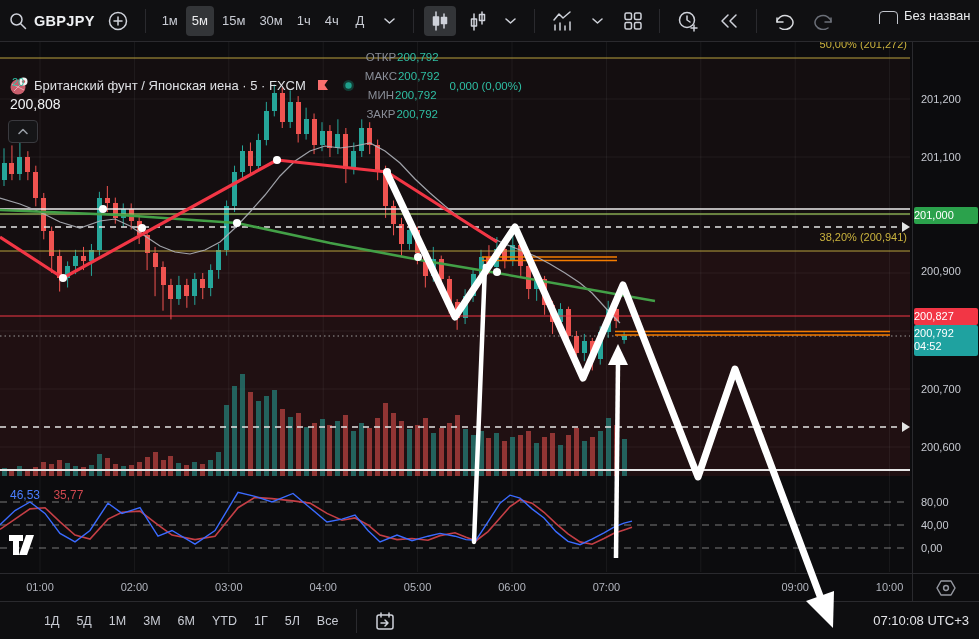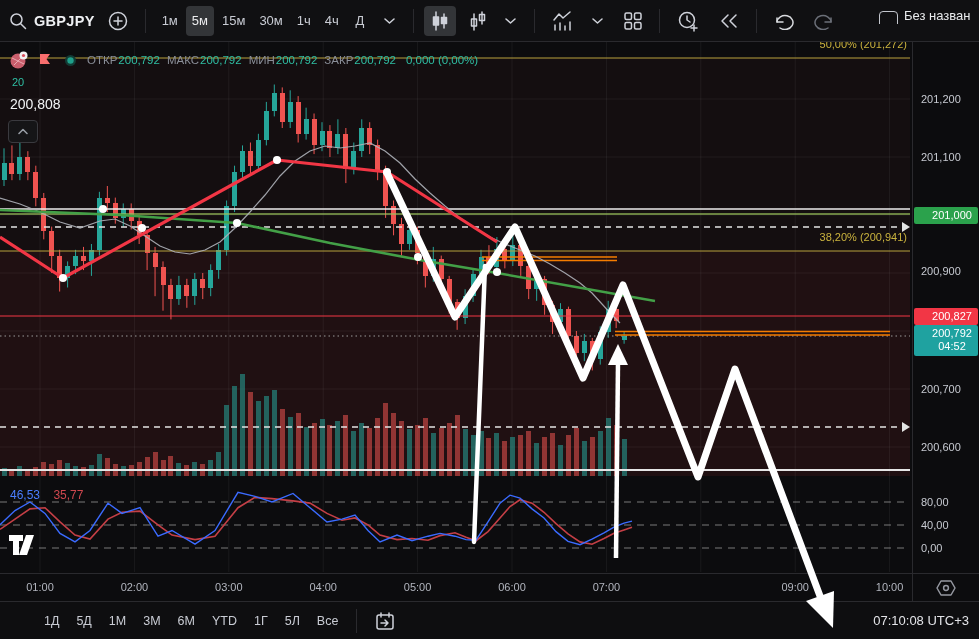--- a/index.html
+++ b/index.html
@@ -25,39 +25,39 @@
   #checkbox { position:absolute; left:0px; top:11px; width:19px; height:19px; border:1.5px solid #c3c6cd; border-radius:4px; }
 
   
   #chart { position:absolute; left:0; top:0; z-index:1; }
   #arrowlayer { position:absolute; left:0; top:0; z-index:40; pointer-events:none; }
 
   
   .ovl { position:absolute; z-index:10; white-space:nowrap; }
   #legend { left:10px; top:51px; display:flex; align-items:center; gap:6px; font-size:13px; color:#dfe1e5; }
   #pair-icon { position:relative; width:18px; height:18px; flex:none; }
-  .ohlc { display:flex; gap:7px; font-size:11.5px; margin-left:4px; align-items:center;}
+  .ohlc { display:flex; gap:7px; font-size:11.5px; margin-left:4px; align-items:center;flex-direction:column;}
   .ohlc .lb { color:#8a8e98; margin-right:1px;}
   .ohlc .vl { color:#2fbfa4; }
   #ma-period { left:12px; top:76px; font-size:11px; color:#2fbfa4; }
   #ma-value  { left:10px; top:96px; font-size:14px; color:#f2f3f5; }
   #collapse-btn { left:8px; top:120px; width:30px; height:23px; border:1px solid #3a3a3f;
     border-radius:4px; background:#151517; color:#9aa0a8; font-size:11px; display:flex;
     align-items:center; justify-content:center; z-index:10;}
   .fiblabel { right:72px; text-align:right; font-size:11px; color:#cbb33e; }
   #stoch-legend { left:10px; top:488px; font-size:12px; z-index:10;}
   #stoch-legend .k { color:#4a7dff; } #stoch-legend .d { color:#d0484f; margin-left:10px; }
   #tv-logo { left:8px; top:533px; z-index:10; }
 
   
   #raxis { position:absolute; left:912px; top:42px; width:56px; height:531px;
     border-left:1px solid #2a2a2e; background:#0c0c0e; z-index:20; }
   .ax-lbl { position:absolute; left:8px; font-size:11px; color:#c7cad1; transform:translateY(-50%); }
-  .badge { position:absolute; left:1px; width:64px; text-align:center; color:#fff;
-    font-size:11px; border-radius:2px; line-height:16px;padding-left:12px; }
+  .badge { position:absolute; left:1px; width:64px; text-align:left; color:#fff;
+    font-size:11px; border-radius:2px; line-height:16px; }
 
   
   #taxis { position:absolute; left:0; top:573px; width:979px; height:28px;
     border-top:1px solid #2a2a2e; background:#0c0c0e; z-index:20; }
   .t-lbl { position:absolute; top:7px; transform:translateX(-50%); font-size:11px; color:#b2b5be; }
   #taxis-corner { position:absolute; left:912px; top:0; width:67px; height:28px;
     border-left:1px solid #2a2a2e; display:flex; align-items:center; justify-content:center; }
 
   
   #botbar { position:absolute; left:0; top:601px; width:979px; height:38px; background:#0e0e10;
@@ -473,20 +473,21 @@
   <div class="ovl" id="legend">
     <span id="pair-icon">
       <svg width="18" height="18">
           <circle cx="8" cy="10" r="7.5" fill="#c95f6d"></circle>
           <line x1="2" y1="7" x2="14" y2="13" stroke="#e8aab2" stroke-width="1"></line>
           <line x1="4" y1="14" x2="13" y2="5" stroke="#e8aab2" stroke-width="1"></line>
           <circle cx="13.5" cy="4.5" r="4" fill="#f3f3f3"></circle>
           <circle cx="13.5" cy="4.5" r="1.6" fill="#d94f5c"></circle>
         </svg>
     </span>
+    <span>Британский фунт / Японская иена · 5 · FXCM</span>
     <span class="icon" style="margin-left:4px">
       <svg width="14" height="14">
           <path d="M2,1 h10 l-3.5,5 3.5,5 h-10 z" fill="#f96e6e"></path>
         </svg>
     </span>
     <span class="icon" style="margin-left:6px">
       <svg width="13" height="13">
           <circle cx="6.5" cy="6.5" r="5.5" fill="#123b34"></circle>
           <circle cx="6.5" cy="6.5" r="3.2" fill="#1fa08b"></circle>
         </svg>

